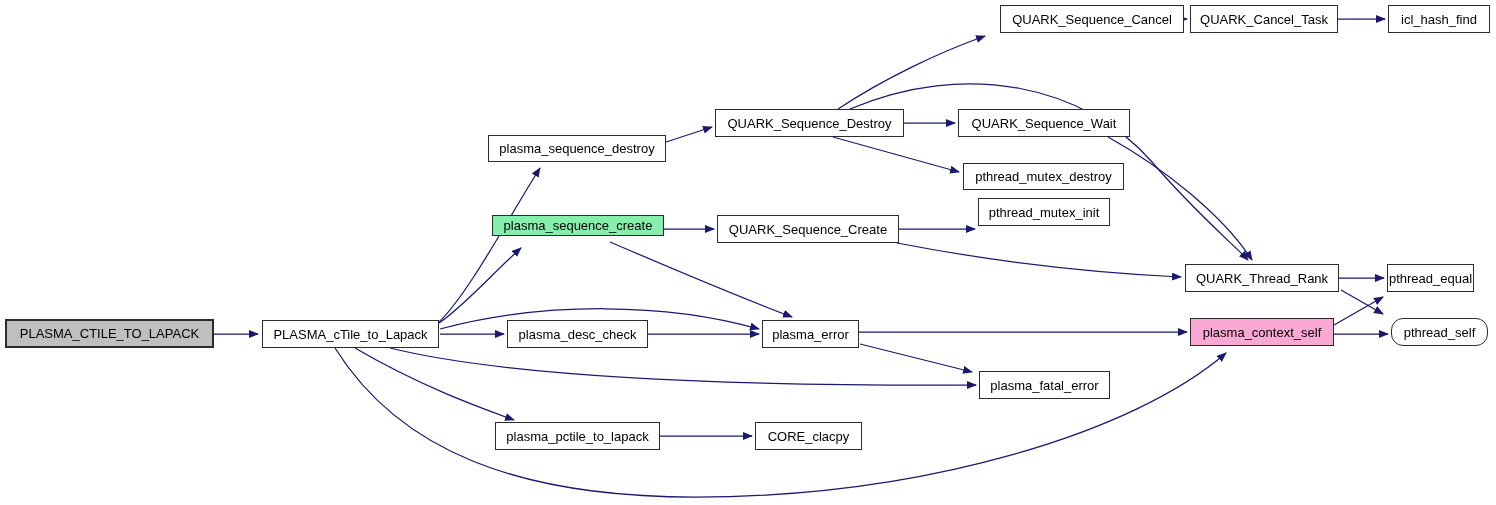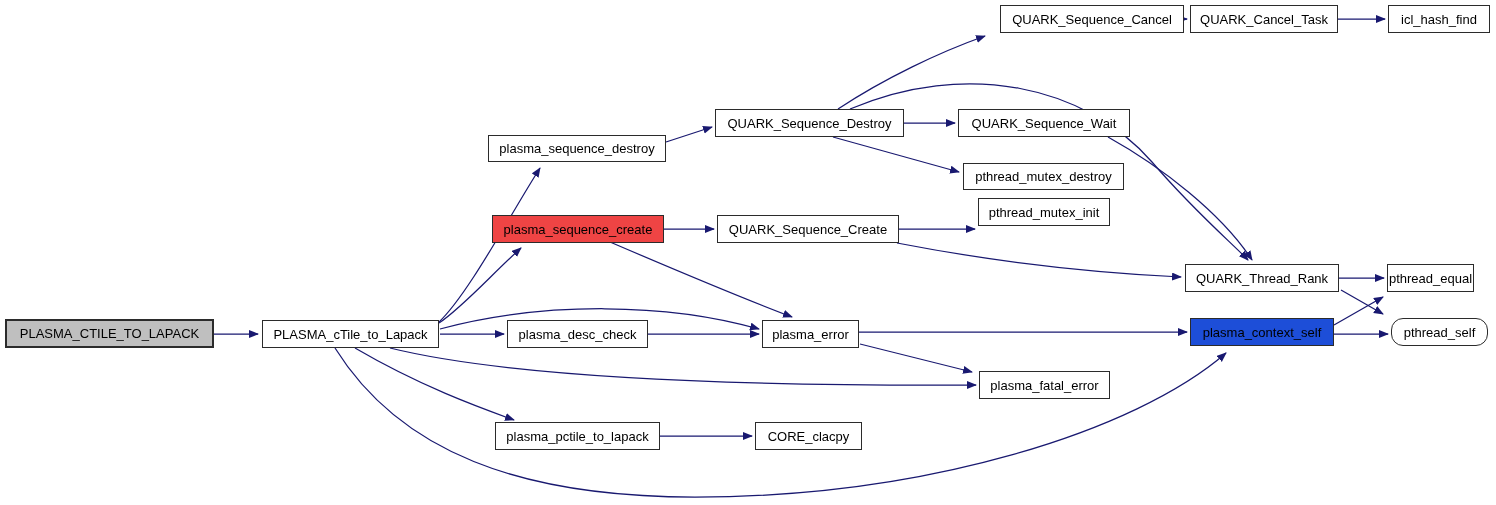--- a/index.html
+++ b/index.html
@@ -84,32 +84,32 @@
         <path class="edge" d="M1341,290 L1383,314" stroke="#191970" marker-end="url(#arrow)"></path>
         <path class="edge" d="M1334,325 L1383,297" stroke="#191970" marker-end="url(#arrow)"></path>
         <path class="edge" d="M1334,334 L1388,334" stroke="#191970" marker-end="url(#arrow)"></path>
         <path class="edge" d="M660,436 L752,436" stroke="#191970" marker-end="url(#arrow)"></path>
       </g>
   </svg>
   <div id="nodes">
       <div class="node highlighted" style="left: 5px; top: 319px; width: 209px; height: 29px; background: rgb(191, 191, 191);">PLASMA_CTILE_TO_LAPACK</div>
       <div class="node" style="left: 262px; top: 320px; width: 177px; height: 28px; background: rgb(255, 255, 255);">PLASMA_cTile_to_Lapack</div>
       <div class="node" style="left: 488px; top: 135px; width: 178px; height: 27px; background: rgb(255, 255, 255);">plasma_sequence_destroy</div>
-      <div class="node" style="left: 492px; top: 215px; width: 172px; height: 28px; background: #ef4444;">plasma_sequence_create</div>
+      <div class="node" style="left: 492px; top: 215px; width: 172px; height: 21px; background: #86efac;">plasma_sequence_create</div>
       <div class="node" style="left: 507px; top: 320px; width: 141px; height: 28px; background: rgb(255, 255, 255);">plasma_desc_check</div>
       <div class="node" style="left: 495px; top: 422px; width: 165px; height: 28px; background: rgb(255, 255, 255);">plasma_pctile_to_lapack</div>
       <div class="node" style="left: 715px; top: 109px; width: 189px; height: 28px; background: rgb(255, 255, 255);">QUARK_Sequence_Destroy</div>
       <div class="node" style="left: 717px; top: 215px; width: 182px; height: 28px; background: rgb(255, 255, 255);">QUARK_Sequence_Create</div>
       <div class="node" style="left: 762px; top: 320px; width: 97px; height: 28px; background: rgb(255, 255, 255);">plasma_error</div>
       <div class="node" style="left: 755px; top: 422px; width: 107px; height: 28px; background: rgb(255, 255, 255);">CORE_clacpy</div>
       <div class="node" style="left: 1000px; top: 5px; width: 184px; height: 28px; background: rgb(255, 255, 255);">QUARK_Sequence_Cancel</div>
       <div class="node" style="left: 958px; top: 109px; width: 172px; height: 28px; background: rgb(255, 255, 255);">QUARK_Sequence_Wait</div>
       <div class="node" style="left: 963px; top: 163px; width: 161px; height: 27px; background: rgb(255, 255, 255);">pthread_mutex_destroy</div>
       <div class="node" style="left: 978px; top: 198px; width: 132px; height: 28px; background: rgb(255, 255, 255);">pthread_mutex_init</div>
       <div class="node" style="left: 979px; top: 371px; width: 131px; height: 28px; background: rgb(255, 255, 255);">plasma_fatal_error</div>
       <div class="node" style="left: 1190px; top: 5px; width: 148px; height: 28px; background: rgb(255, 255, 255);">QUARK_Cancel_Task</div>
       <div class="node" style="left: 1185px; top: 264px; width: 154px; height: 28px; background: rgb(255, 255, 255);">QUARK_Thread_Rank</div>
-      <div class="node" style="left: 1190px; top: 318px; width: 144px; height: 28px; background: #1d4ed8;">plasma_context_self</div>
+      <div class="node" style="left: 1190px; top: 318px; width: 144px; height: 28px; background: #f9a8d4;">plasma_context_self</div>
       <div class="node" style="left: 1388px; top: 5px; width: 102px; height: 28px; background: rgb(255, 255, 255);">icl_hash_find</div>
       <div class="node" style="left: 1387px; top: 264px; width: 87px; height: 28px; background: rgb(255, 255, 255);">pthread_equal</div>
       <div class="node" style="left: 1391px; top: 318px; width: 97px; height: 28px; background: rgb(255, 255, 255); border-radius: 12px;">pthread_self</div>
     </div>
 </div>
 
 </body></html>

